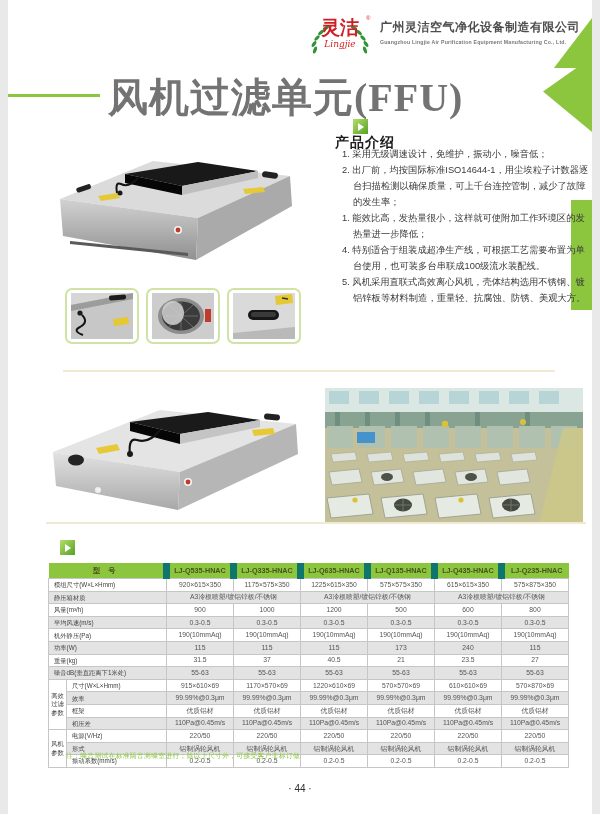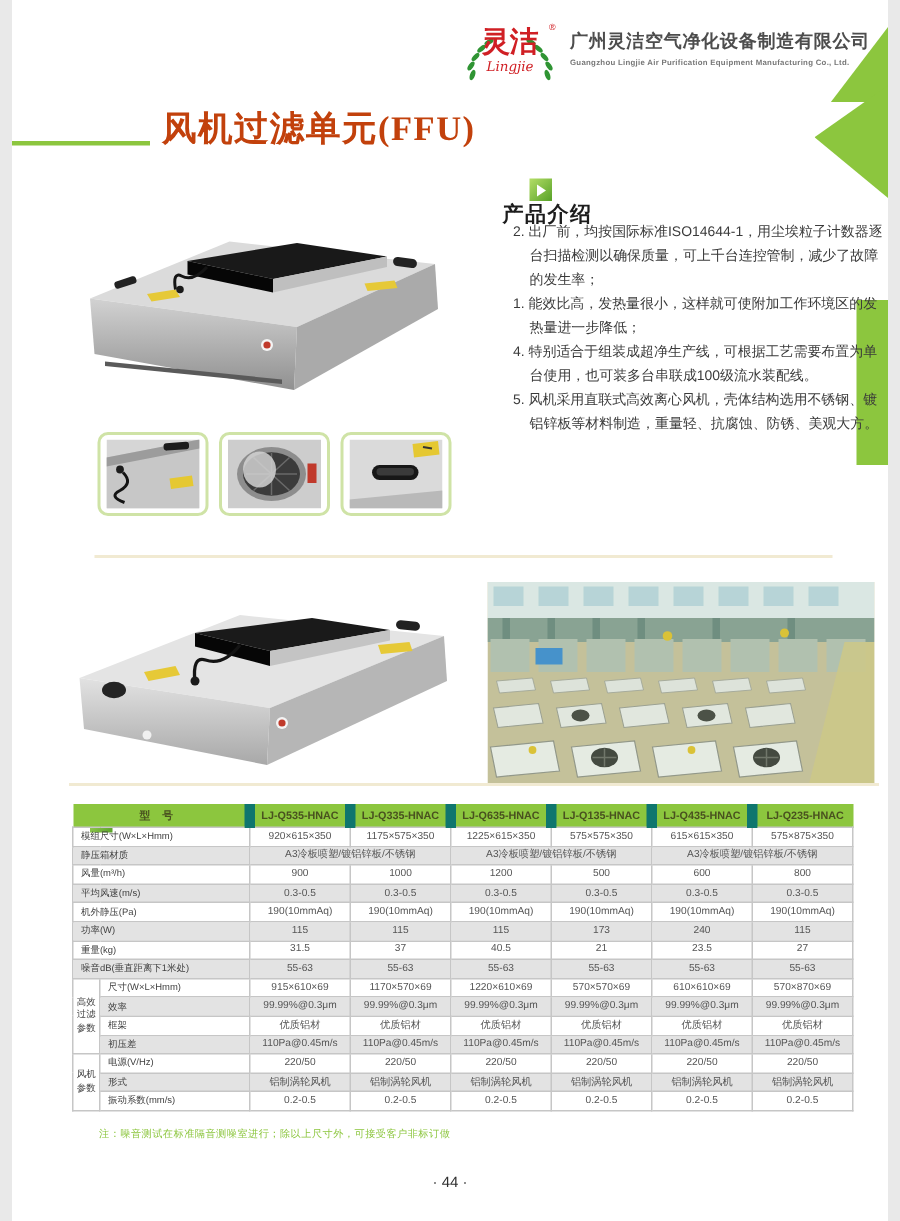--- a/index.html
+++ b/index.html
@@ -13,21 +13,21 @@
   .company-en{font-size:5.2px;font-weight:bold;color:#777;margin-top:3px;letter-spacing:.2px;white-space:nowrap;}
   .corner-tri{position:absolute;right:0;top:18px;width:56px;height:50px;background:#8cc63e;
               clip-path:polygon(100% 0,100% 100%,32% 100%);}
   .arrow-tri{position:absolute;right:0;top:57px;width:49px;height:75px;background:#8cc63e;
              clip-path:polygon(0 46%,100% 0,100% 100%);}
   .side-bar{position:absolute;right:0;top:200px;width:21px;height:110px;background:#8cc63e;}
 
   
   .title-line{position:absolute;left:0;top:94px;width:92px;height:3px;background:#8cc63e;}
   .page-title{position:absolute;left:100px;top:70px;font-family:"Liberation Serif","DejaVu Serif",serif;
-              font-size:23px;font-weight:bold;color:#c2410c;letter-spacing:1px;}
+              font-size:40px;font-weight:bold;color:#737373;letter-spacing:1px;}
 
   
   .sec-head{position:absolute;display:flex;align-items:center;}
   .arrow-sq{width:15px;height:15px;background:linear-gradient(135deg,#b4de66,#57a128);position:relative;flex:none;}
   .arrow-sq::after{content:"";position:absolute;left:5px;top:3.5px;border-left:6px solid #fff;
                    border-top:4px solid transparent;border-bottom:4px solid transparent;}
   .sec-label{margin-left:9px;font-size:14px;font-weight:bold;color:#1c1c1c;letter-spacing:1px;}
   #intro-head{left:318px;top:119px;flex-direction:column;}
   #specs-head{left:52px;top:540px;}
 
@@ -36,21 +36,21 @@
   .intro-item{text-indent:-11px;padding-left:11px;margin:0;}
 
   
   .photo{position:absolute;}
   #thumb-row{position:absolute;left:57px;top:288px;display:flex;gap:7px;}
   .thumb{width:70px;height:52px;border:2px solid #cfe3a6;border-radius:7px;background:#fff;
          display:flex;align-items:center;justify-content:center;}
   .hr-faint{position:absolute;height:2px;background:#f1ead2;}
 
   
-  #spec-table{position:absolute;left:40px;top:536px;}
+  #spec-table{position:absolute;left:40px;top:563px;}
   table{border-collapse:collapse;table-layout:fixed;width:520px;}
   th{background:#8cc63e;color:#49511f;font-size:7.2px;font-weight:bold;height:15px;
      border-left:7px solid #0f766e;padding:0;}
   th:first-child{border-left:none;letter-spacing:3px;}
   td{border:1px solid #c6c6c6;text-align:center;font-size:6.8px;color:#555;
      height:9.6px;padding:1px;line-height:1.15;overflow:hidden;}
   tr.shade td{background:#e3e3e3;}
   td.lbl{text-align:left;padding-left:5px;color:#3f3f3f;font-size:6.3px;white-space:nowrap;}
   td.grp{background:#fff !important;font-size:6.3px;color:#3f3f3f;padding:0 2px;
          word-break:break-all;line-height:1.3;}
@@ -89,20 +89,21 @@
   <div class="side-bar"></div>
 
   <div class="title-line"></div>
   <div class="page-title">风机过滤单元(FFU)</div>
 
   <div class="sec-head" id="intro-head">
     <span class="arrow-sq"></span>
     <span class="sec-label">产品介绍</span>
   </div>
   <div id="intro-list">
+      <p class="intro-item">1. 采用无级调速设计，免维护，振动小，噪音低；</p>
       <p class="intro-item">2. 出厂前，均按国际标准ISO14644-1，用尘埃粒子计数器逐台扫描检测以确保质量，可上千台连控管制，减少了故障的发生率；</p>
       <p class="intro-item">1. 能效比高，发热量很小，这样就可使附加工作环境区的发热量进一步降低；</p>
       <p class="intro-item">4. 特别适合于组装成超净生产线，可根据工艺需要布置为单台使用，也可装多台串联成100级流水装配线。</p>
       <p class="intro-item">5. 风机采用直联式高效离心风机，壳体结构选用不锈钢、镀铝锌板等材料制造，重量轻、抗腐蚀、防锈、美观大方。</p>
     </div>
 
   <svg class="photo" style="left:42px;top:142px" width="250" height="128" viewBox="0 0 250 128">
     <defs>
       <linearGradient id="gf1" x1="0" y1="0" x2="0" y2="1">
         <stop offset="0" stop-color="#d2d2d2"></stop>

